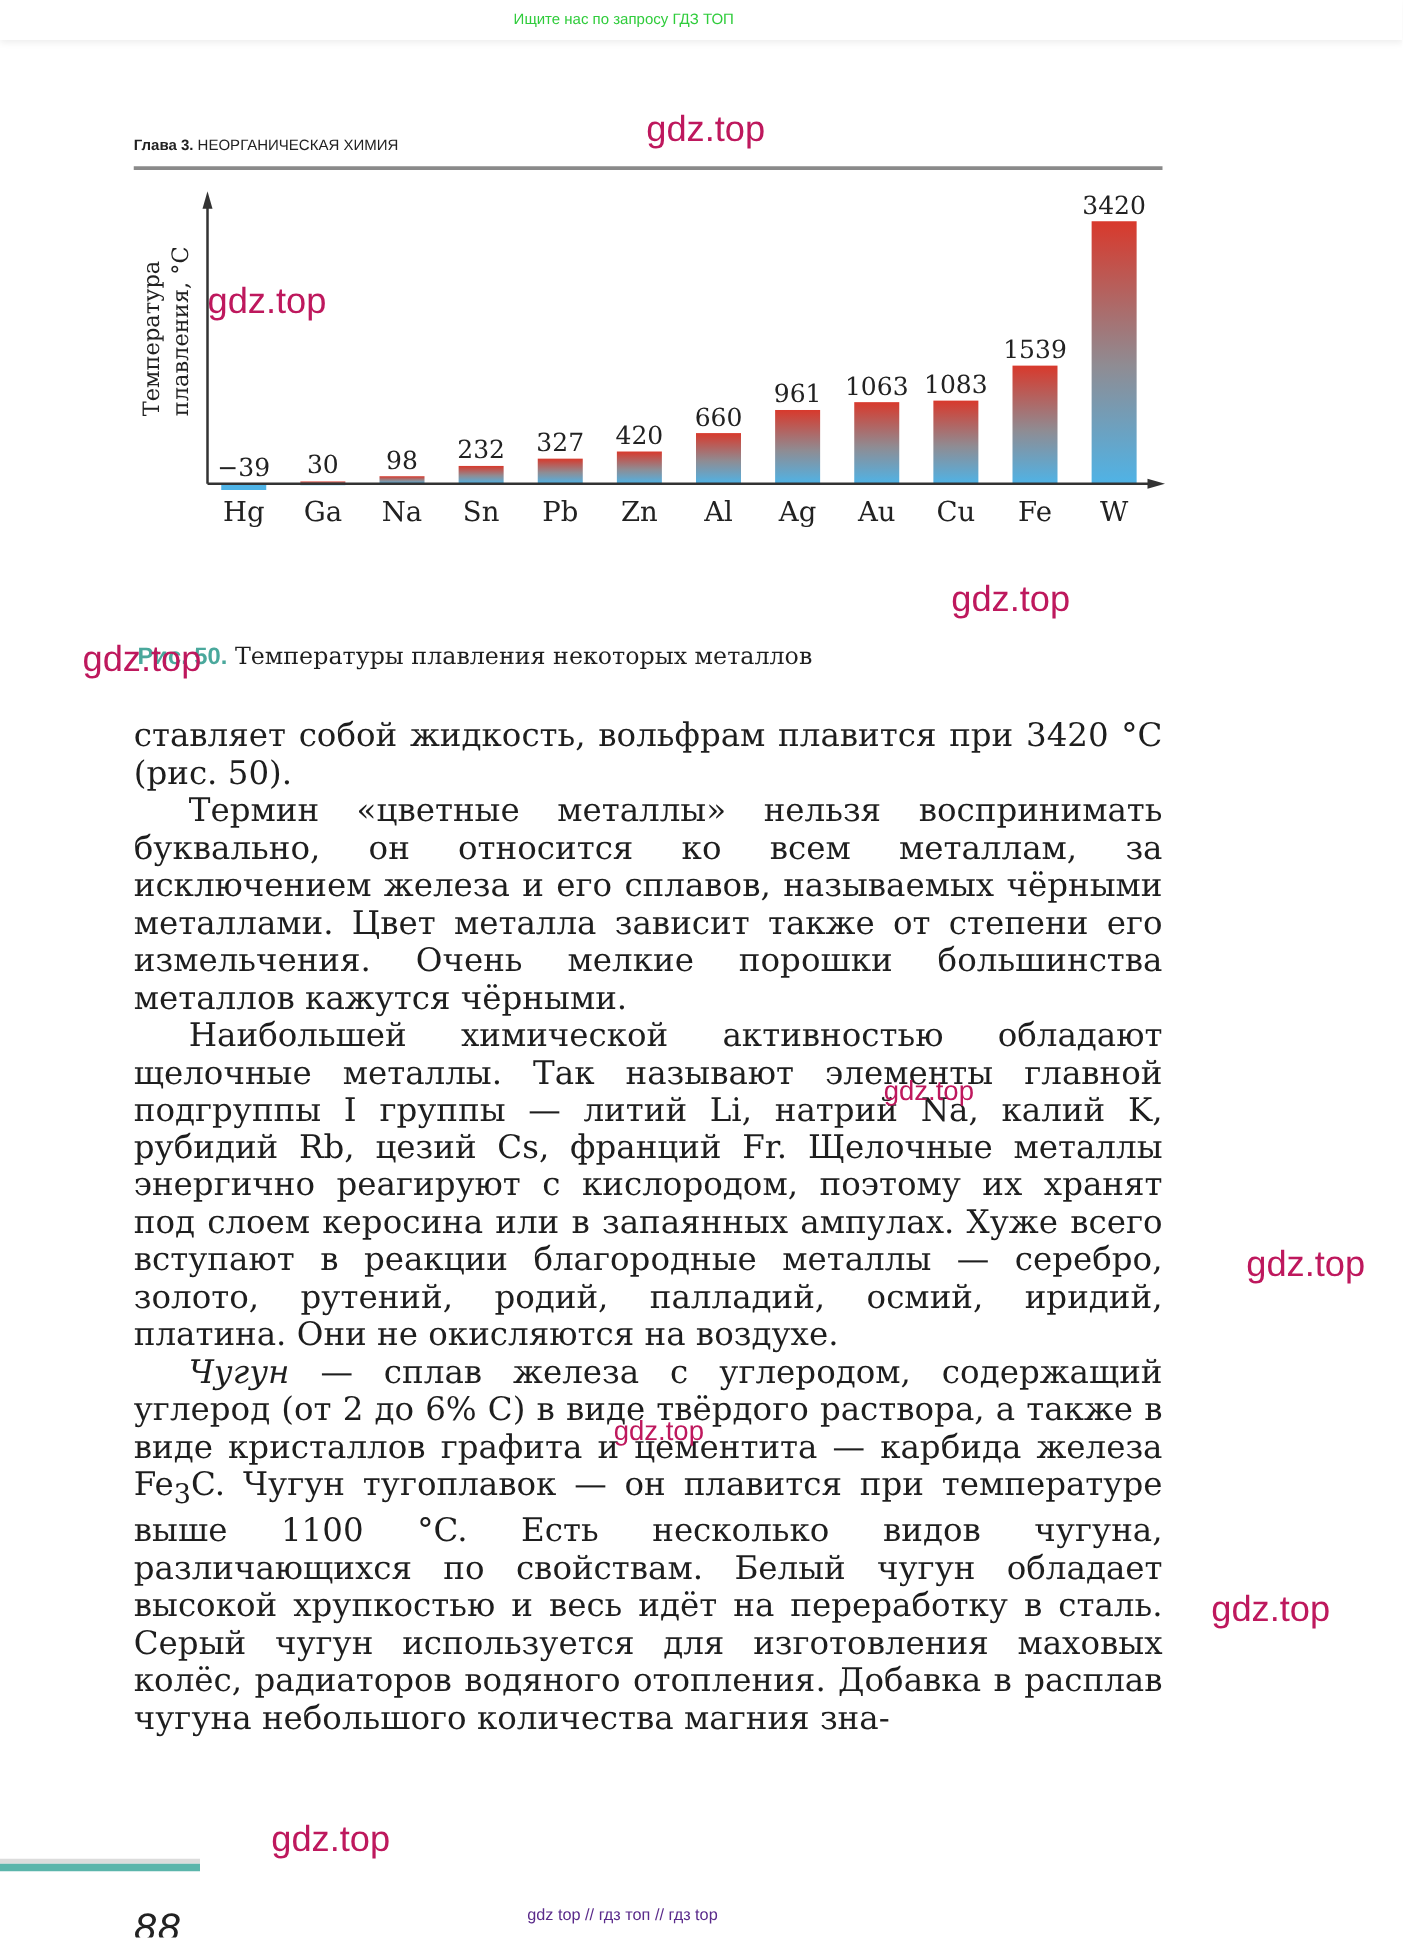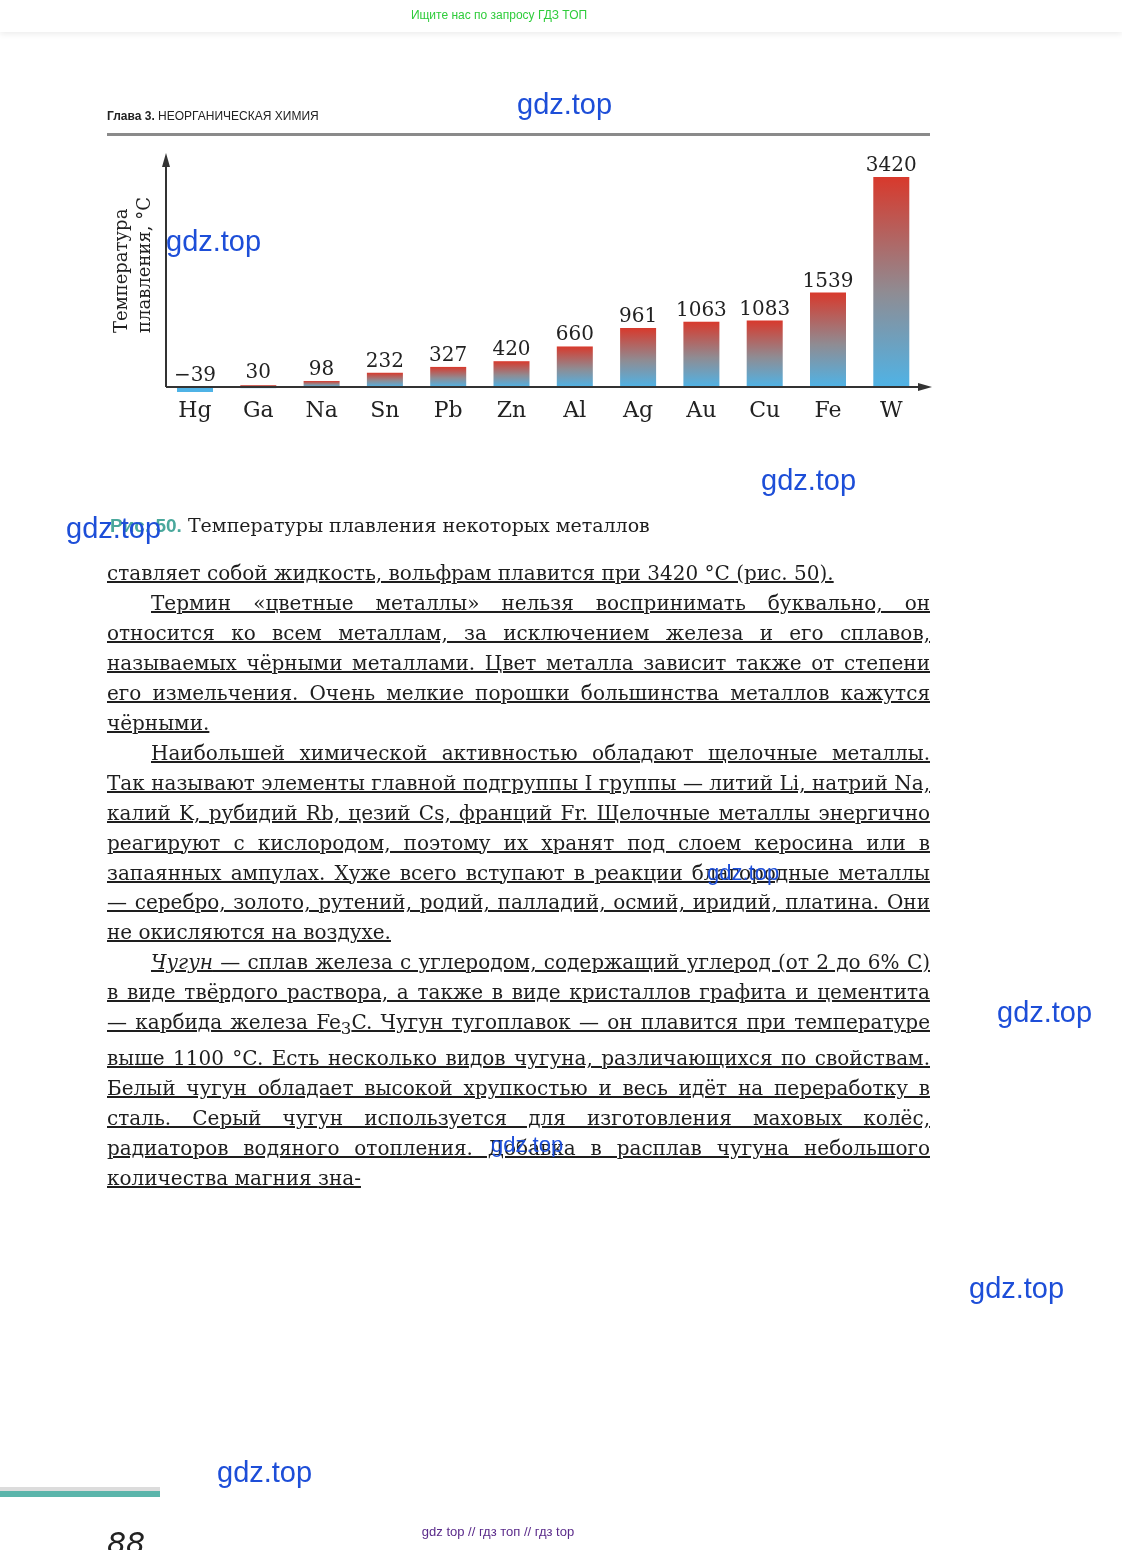--- a/index.html
+++ b/index.html
@@ -2,26 +2,26 @@
 <html><head>
 <meta charset="utf-8">
 <style>
   html, body { margin:0; padding:0; }
   body { width:1122px; height:1550px; background:#ffffff; position:relative; overflow:hidden; font-family:"DejaVu Serif", serif; color:#1e1e1e; }
   .topbar { position:absolute; left:0; top:0; width:1122px; height:32px; background:#ffffff; box-shadow:0 2px 6px rgba(0,0,0,0.08); }
   .topbar-text { position:absolute; left:0; width:998px; top:8px; text-align:center; font-family:"Liberation Sans", sans-serif; font-size:12px; color:#2fcc3b; }
   .chapter { position:absolute; left:107px; top:109px; font-family:"Liberation Sans", sans-serif; font-size:12px; color:#222; }
   .chapter b { font-weight:bold; }
   .chapter-rule { position:absolute; left:107px; top:133px; width:823px; height:3px; background:#8a8a8a; }
-  .wm { position:absolute; font-family:"Liberation Sans", sans-serif; color:#1d4ed8; font-size:29px; white-space:nowrap; }
+  .wm { position:absolute; font-family:"Liberation Sans", sans-serif; color:#be185d; font-size:29px; white-space:nowrap; }
   .wm.small { font-size:22px; }
   #chart { position:absolute; left:100px; top:145px; }
   .caption { position:absolute; left:110px; top:470px; font-size:19px; white-space:nowrap;margin-top:44px; }
   .caption .fig { font-family:"Liberation Sans", sans-serif; font-weight:bold; color:#4aa89c; }
-  .body-text { position:absolute; left:107px; top:559px; width:823px; font-size:20px; line-height:29.95px; text-align:justify;text-decoration:underline; }
+  .body-text { position:absolute; left:107px; top:575px; width:823px; font-size:26px; line-height:29.95px; text-align:justify; }
   .body-text p { margin:0; text-indent:44px; }
   .body-text p.noindent { text-indent:0; }
   .pagenum { position:absolute; left:107px; top:1526px; font-size:30px; font-style:italic; font-family:"DejaVu Sans", sans-serif; color:#222; }
   .page-bar-grey { position:absolute; left:0; top:1487px; width:160px; height:4px; background:#dcdcdc; }
   .page-bar-teal { position:absolute; left:0; top:1491px; width:160px; height:6px; background:#5bb5ab; }
   .footer { position:absolute; left:0; width:996px; top:1524px; text-align:center; font-family:"Liberation Sans", sans-serif; font-size:13px; color:#5a2a8a; }
 </style>
 </head>
 <body>
 

